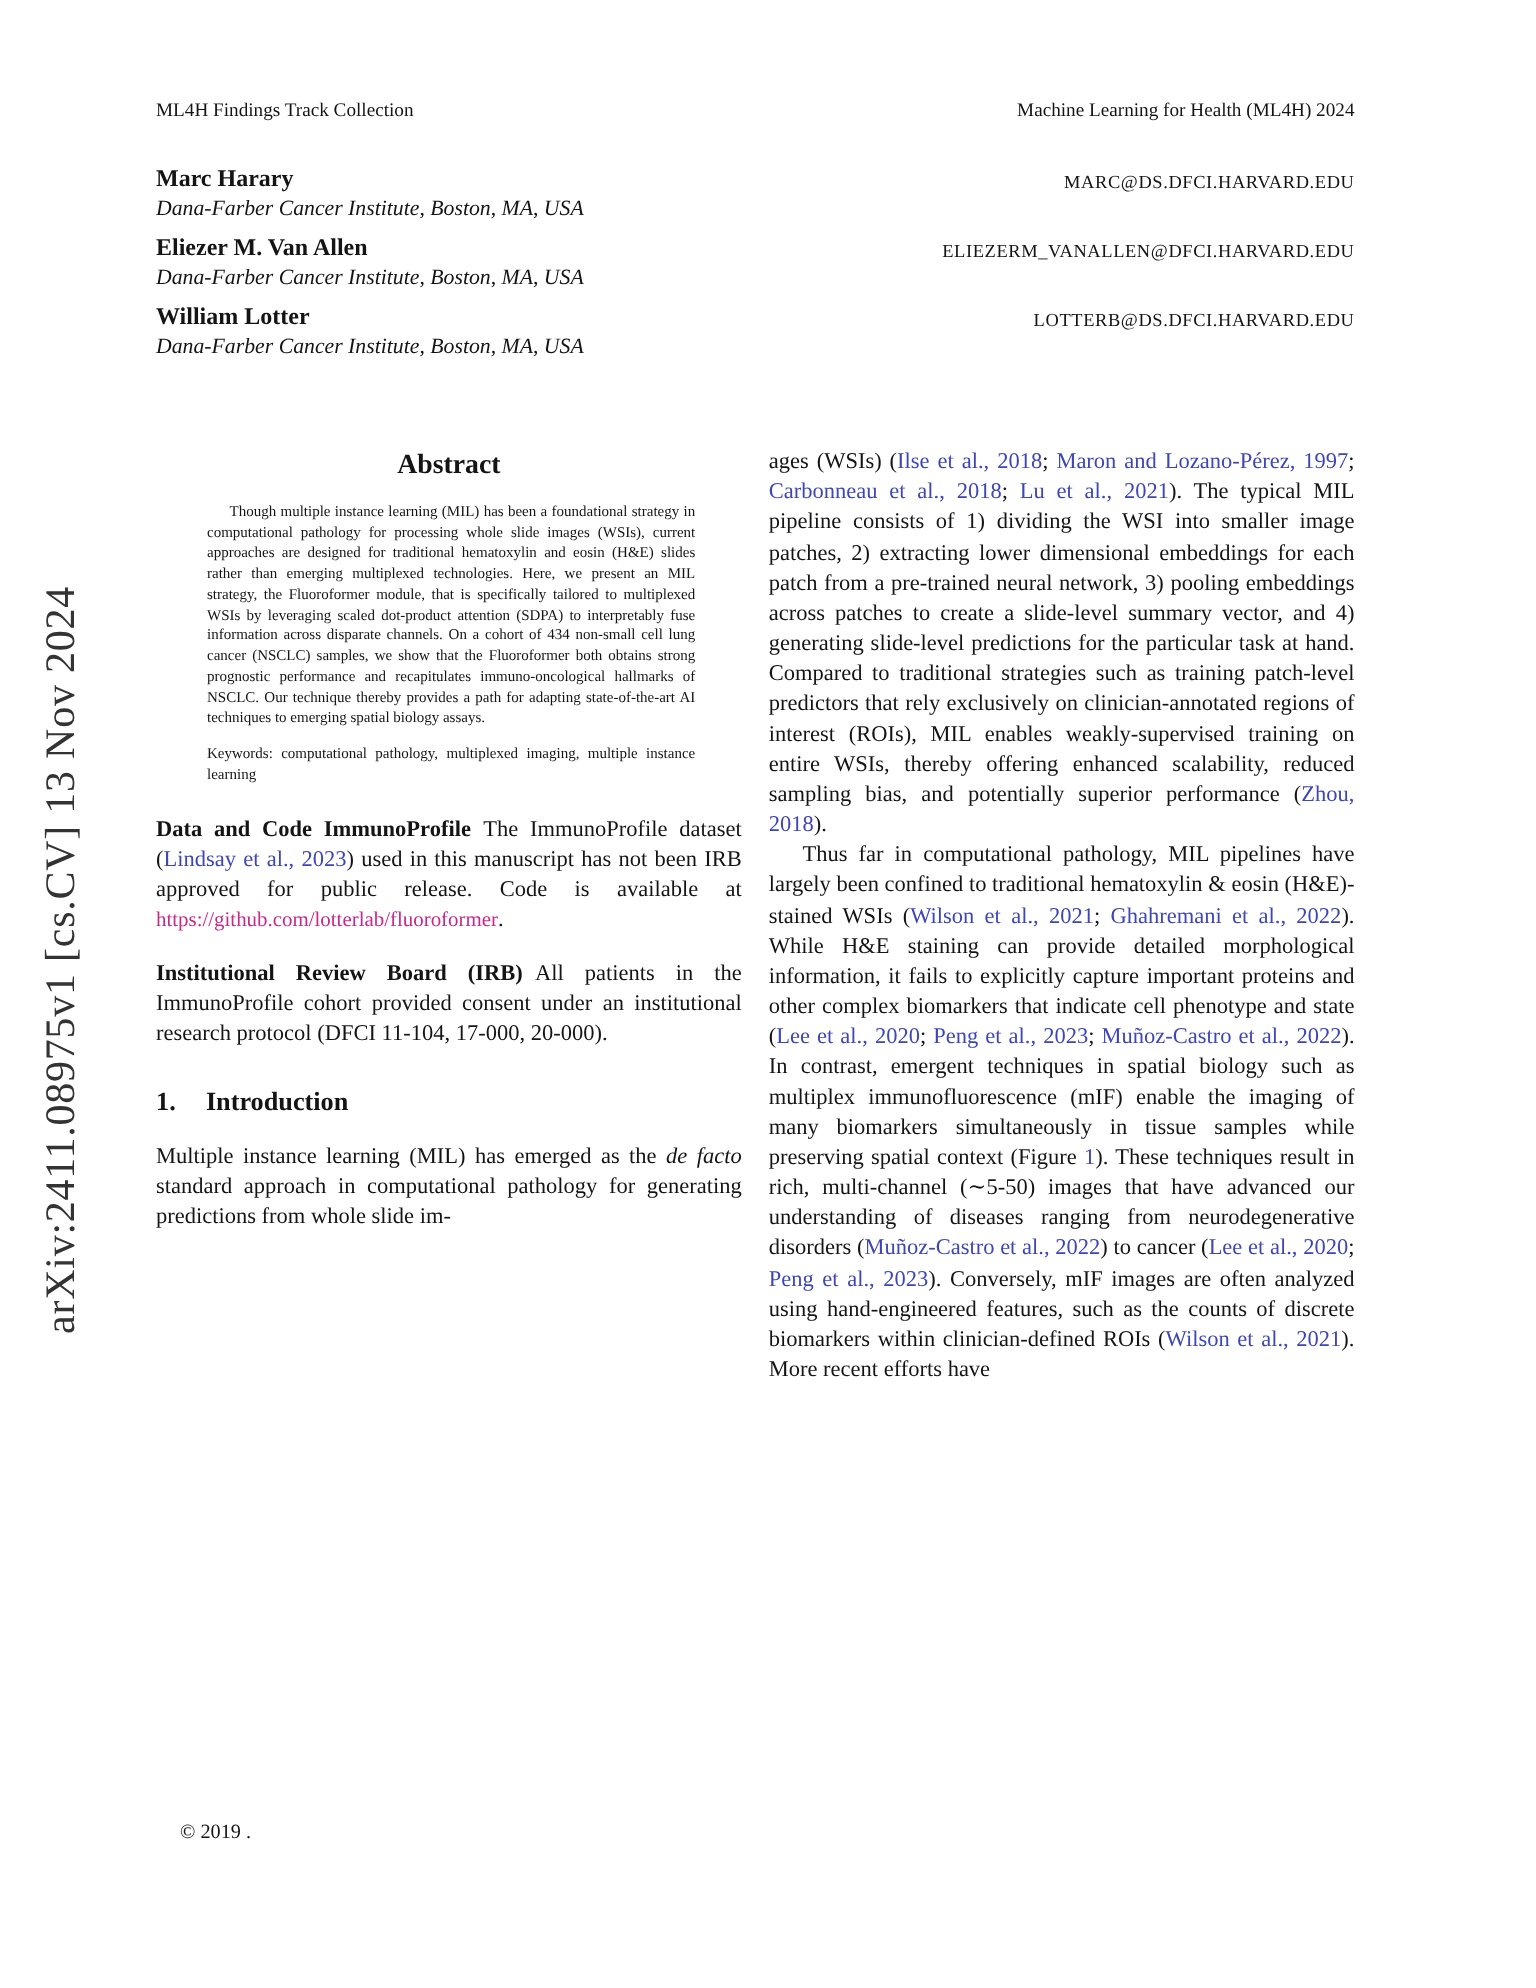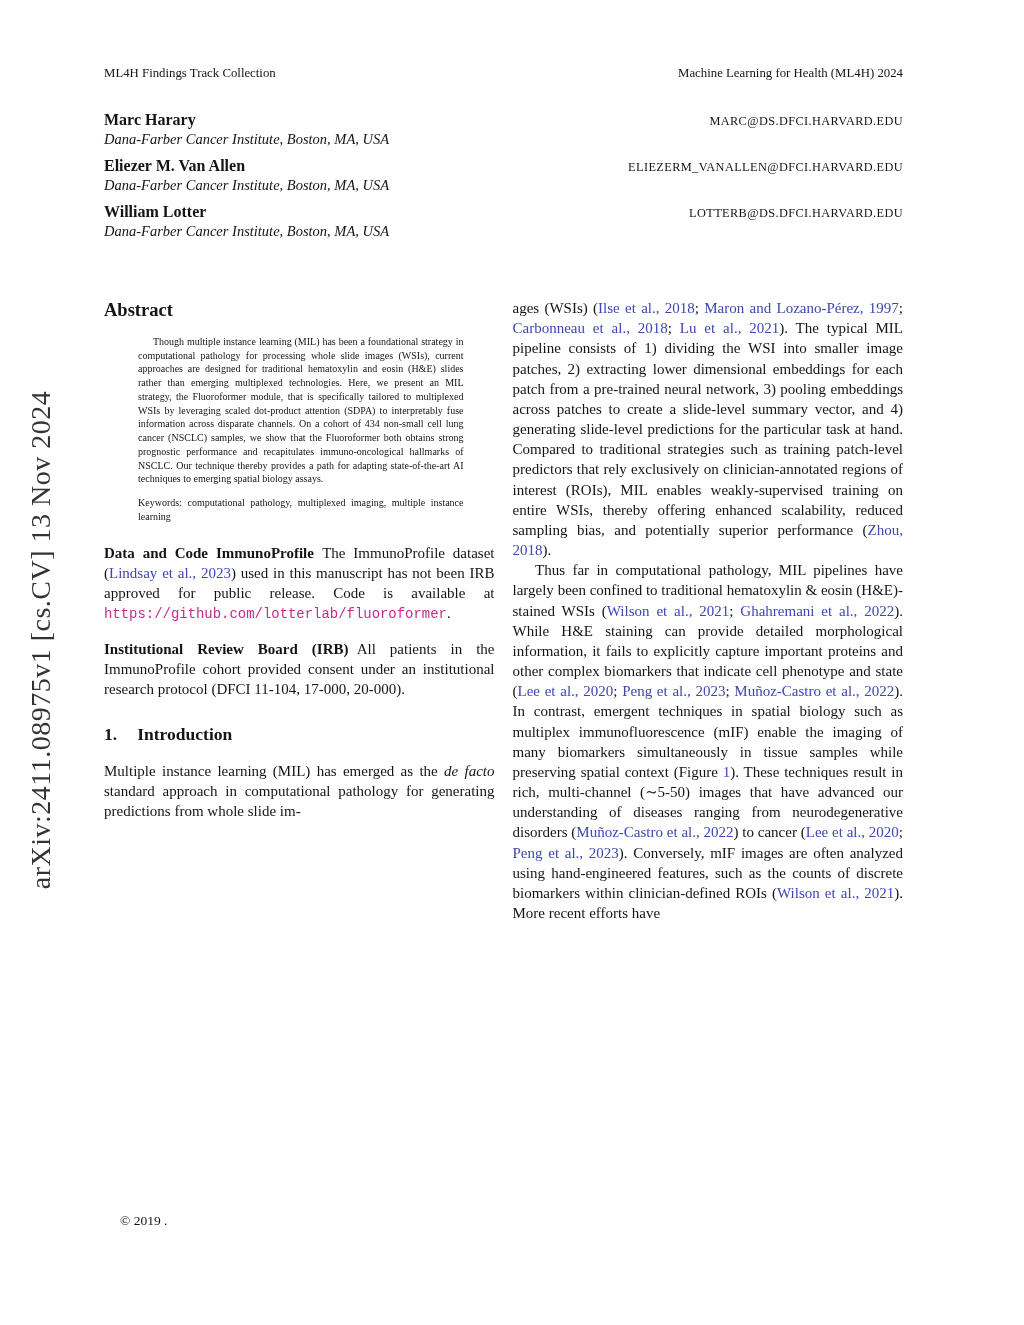--- a/index.html
+++ b/index.html
@@ -18,32 +18,32 @@
   .content { padding:66px 121px 0 104px; }
   .running-header { display:flex; justify-content:space-between; font-size:12.8px; }
   .title { font-size:25px; font-weight:bold; text-align:center; margin:64px 0 0; line-height:1.4; }
   .authors { margin-top:30px; }
   .author-row { display:flex; justify-content:space-between; align-items:flex-start; margin-bottom:9px; }
   .author-name { font-size:16px; font-weight:bold; }
   .author-affil { font-size:14.5px; font-style:italic; margin-top:2px; }
   .author-email { font-size:12.3px; letter-spacing:0.4px; padding-top:3px; }
   .columns { display:flex; gap:18px; margin-top:58px; font-size:15px; line-height:1.345; text-align:justify; }
   .col { flex:1; min-width:0; }
-  .abs-head { font-weight:bold; font-size:18.5px; margin-bottom:12px; }
+  .abs-head { text-align:center; font-weight:bold; font-size:18.5px; margin-bottom:12px; }
   .abs-block { padding:0 31px 0 34px; font-size:10px; line-height:1.375; }
   .abs-body { margin:0; text-indent:1.5em; }
   .abs-keywords { margin:10px 0 0; }
   .para { margin:0; }
   .avail { margin-top:19px; }
   .irb { margin-top:15px; }
   .sec { font-size:17.5px; margin:24px 0 14px 0; font-weight:bold; }
   .sec-title { margin-left:0.9em; }
   .indent { text-indent:1.5em; }
   .cite { color:var(--cite); }
-  .url { color:var(--url); font-family:Liberation Mono, monospace; font-size:0.93em;margin-top:44px; }
+  .url { color:var(--url); font-family:Liberation Serif, serif; font-size:0.93em;margin-top:44px; }
   .it { font-style:italic; }
   .b { font-weight:normal;margin-top:44px; }
   .plabel { font-weight:bold; margin-right:0.55em; }
   .footer { position:absolute; left:120px; top:1213px; font-size:13.5px; }
 </style>
 </head>
 <body>
 
 <div class="page">
 

